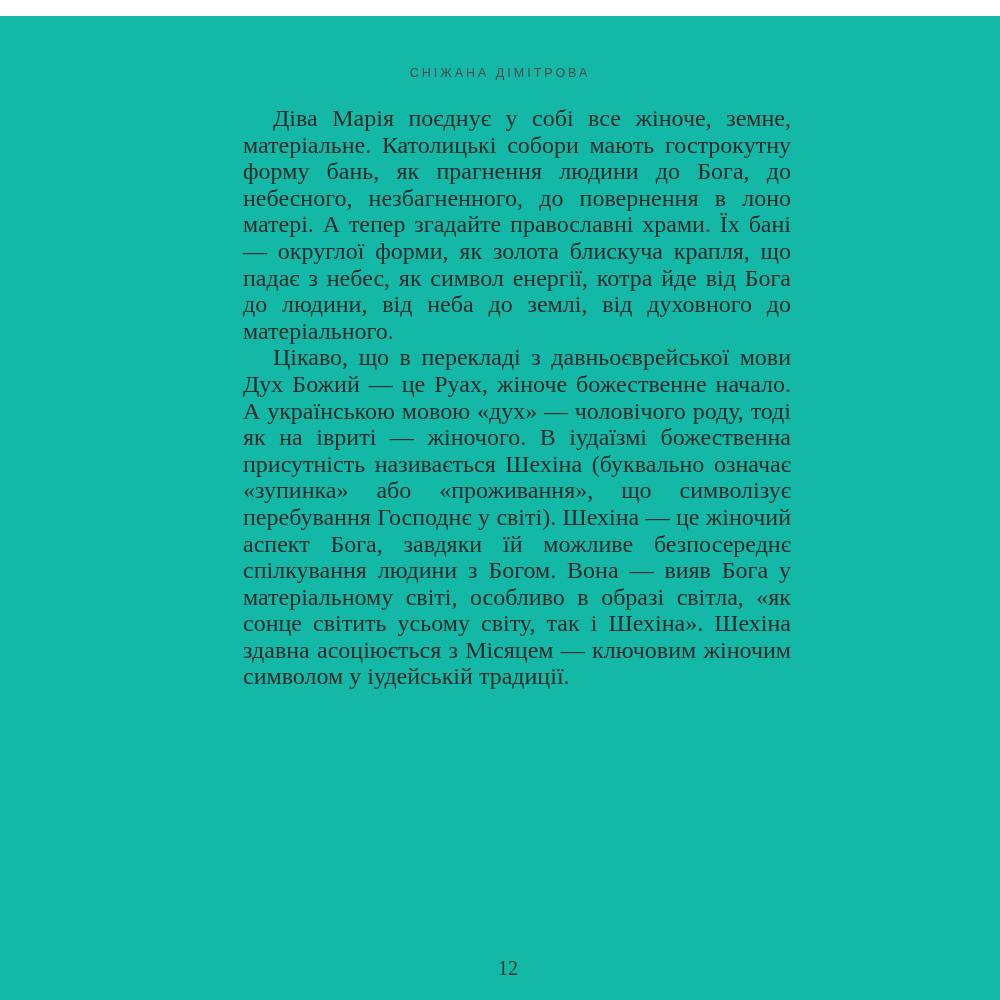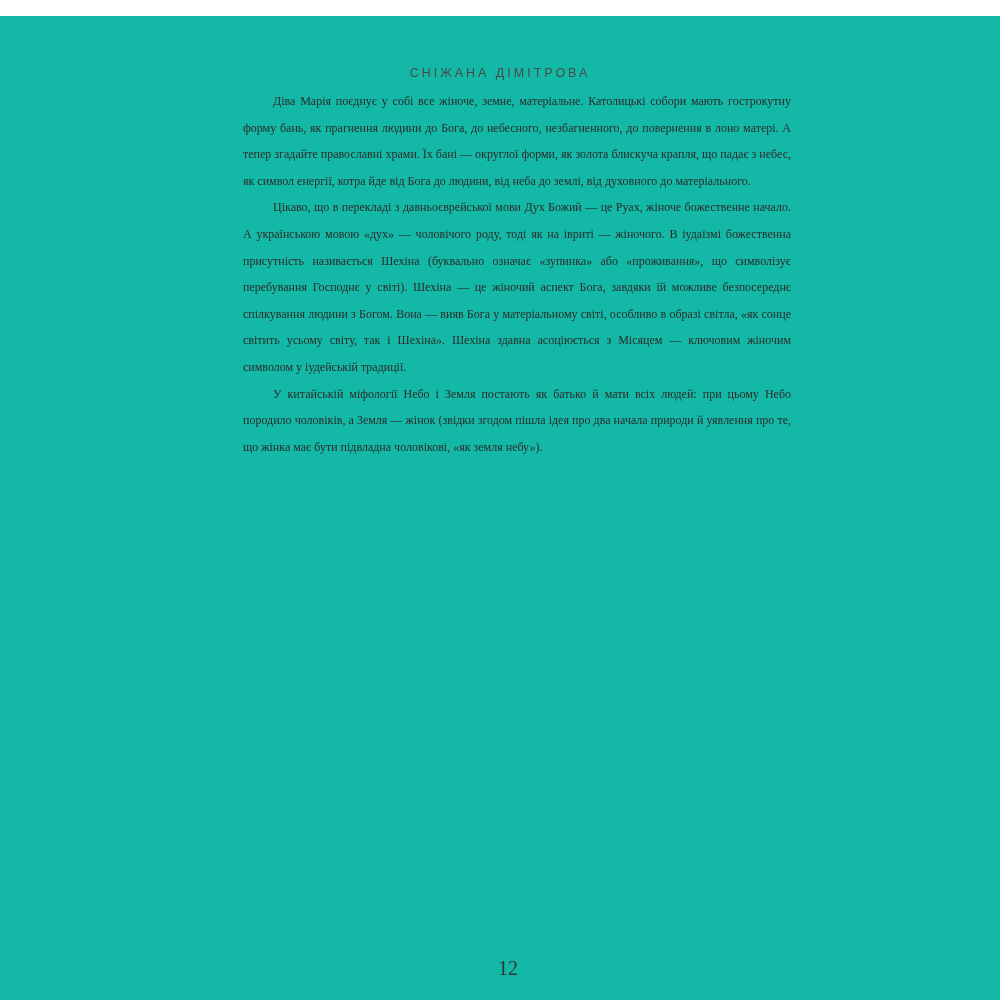--- a/index.html
+++ b/index.html
@@ -26,23 +26,23 @@
     font-family: "Liberation Sans", sans-serif;
     font-size: 12.5px;
     font-weight: 400;
     letter-spacing: 3px;
     color: #4a4a4a;
     text-transform: uppercase;
   }
   .text-block {
     position: absolute;
     left: 243px;
-    top: 72px;
+    top: 89px;
     width: 548px;
-    font-size: 12px;
+    font-size: 24px;
     line-height: 26.6px;
     text-align: justify;
     color: #2b2b2b;
     hyphens: auto;
     -webkit-hyphens: auto;
   }
   .text-block p {
     margin: 0;
     padding: 0;
     text-indent: 30px;
@@ -61,18 +61,17 @@
 </head>
 <body>
 
 <div class="page">
 
   <div class="running-head">СНІЖАНА ДІМІТРОВА</div>
 
   <div class="text-block">
     <p>Діва Марія поєднує у собі все жіноче, земне, матеріальне. Католицькі собори мають гострокутну форму бань, як прагнення людини до Бога, до небесного, незбагненного, до повернення в лоно матері. А тепер згадайте православні храми. Їх бані — округлої форми, як золота блискуча крапля, що падає з небес, як символ енергії, котра йде від Бога до людини, від неба до землі, від духовного до матеріального.</p>
     <p>Цікаво, що в перекладі з давньоєврейської мови Дух Божий — це Руах, жіноче божественне начало. А українською мовою «дух» — чоловічого роду, тоді як на івриті — жіночого. В іудаїзмі божественна присутність називається Шехіна (буквально означає «зупинка» або «проживання», що символізує перебування Господнє у світі). Шехіна — це жіночий аспект Бога, завдяки їй можливе безпосереднє спілкування людини з Богом. Вона — вияв Бога у матеріальному світі, особливо в образі світла, «як сонце світить усьому світу, так і Шехіна». Шехіна здавна асоціюється з Місяцем — ключовим жіночим символом у іудейській традиції.</p>
-    <p>У китайській міфології Небо і Земля постають як батько й мати всіх людей: при цьому Небо породило чоловіків, а Земля — жінок (звідки згодом пішла ідея про два начала природи й уявлення про те, що жінка має бути підвладна чоловікові, «як земля небу»).</p>
   </div>
 
   <div class="page-number">12</div>
 
 </div>
 
 </body></html>

